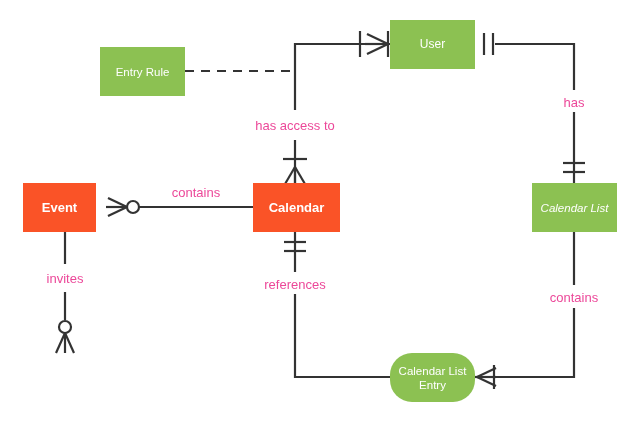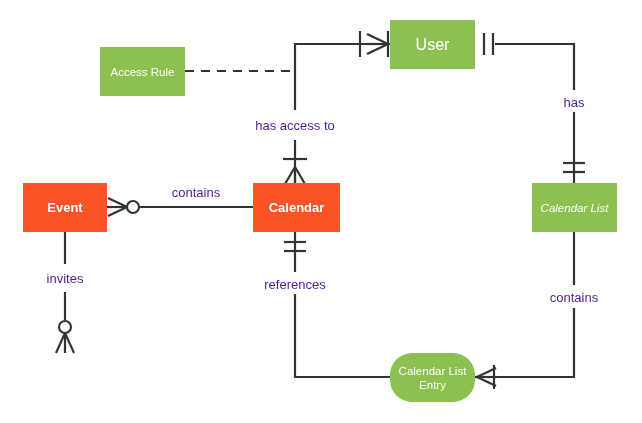--- a/index.html
+++ b/index.html
@@ -39,26 +39,26 @@
     box-sizing: border-box;
     padding: 2px;
     user-select: none;
   }
   .entity-box.small-label {
     font-size: 11.5px;
     font-weight: normal;
     line-height: 14px;
   }
   .entity-box.med-label {
-    font-size: 16px;
+    font-size: 12px;
     font-weight: normal;
   }
   .edge-label {
     position: absolute;
-    color: #4c1d95;
+    color: #ec4899;
     font-family: "Liberation Sans", sans-serif;
     font-size: 13px;
     line-height: 15px;
     white-space: nowrap;
     background: #ffffff;
     padding: 0 3px;
     user-select: none;
   }
   .edge-label.center {
     transform: translate(-50%, -50%);
@@ -139,25 +139,25 @@
       <path d="M 295 294 L 295 377 L 390 377"></path>
 
       <g stroke-width="2.2">
         <line x1="284" y1="242" x2="306" y2="242"></line>
         <line x1="284" y1="251" x2="306" y2="251"></line>
       </g>
 
     </g>
   </svg>
 
-  <div class="entity-box small-label" style="left:100px; top:47px; width:85px; height:49px; background:#8CC152;">Access Rule</div>
+  <div class="entity-box small-label" style="left:100px; top:47px; width:85px; height:49px; background:#8CC152;">Entry Rule</div>
 
   <div class="entity-box med-label" style="left:390px; top:20px; width:85px; height:49px; background:#8CC152;">User</div>
 
-  <div class="entity-box" style="left:23px; top:183px; width:84px; height:49px; background:#FA5327;">Event</div>
+  <div class="entity-box" style="left:23px; top:183px; width:73px; height:49px; background:#FA5327;">Event</div>
 
   <div class="entity-box" style="left:253px; top:183px; width:87px; height:49px; background:#FA5327;">Calendar</div>
 
   <div class="entity-box small-label" style="left:532px; top:183px; width:85px; height:49px; background:#8CC152;font-style:italic;">Calendar List</div>
 
 
   <div class="entity-box small-label" style="left:390px; top:353px; width:85px; height:49px; background:#8CC152;border-radius:22px;">Calendar List Entry</div>
 
   <div class="edge-label center" style="left:295px; top:125px;">has access to</div>
 

